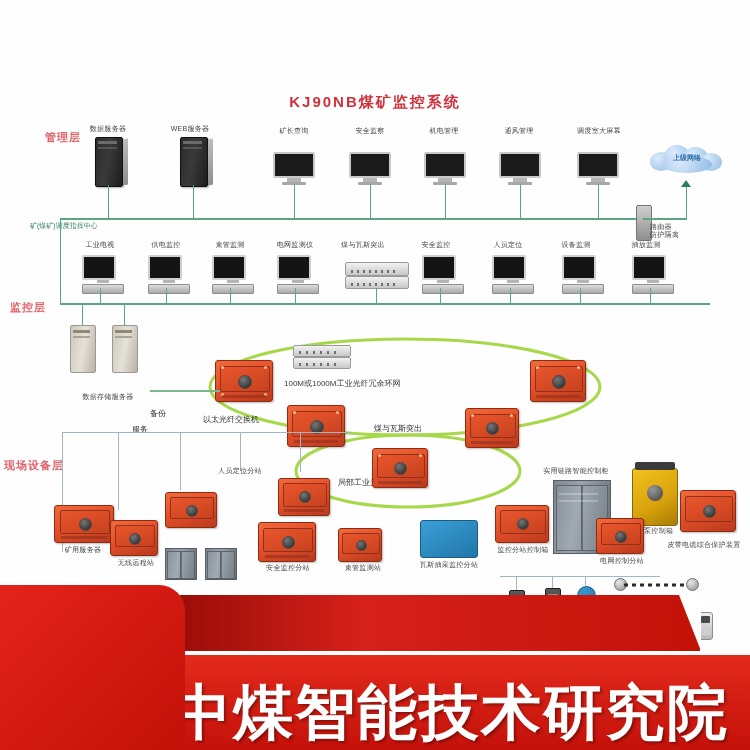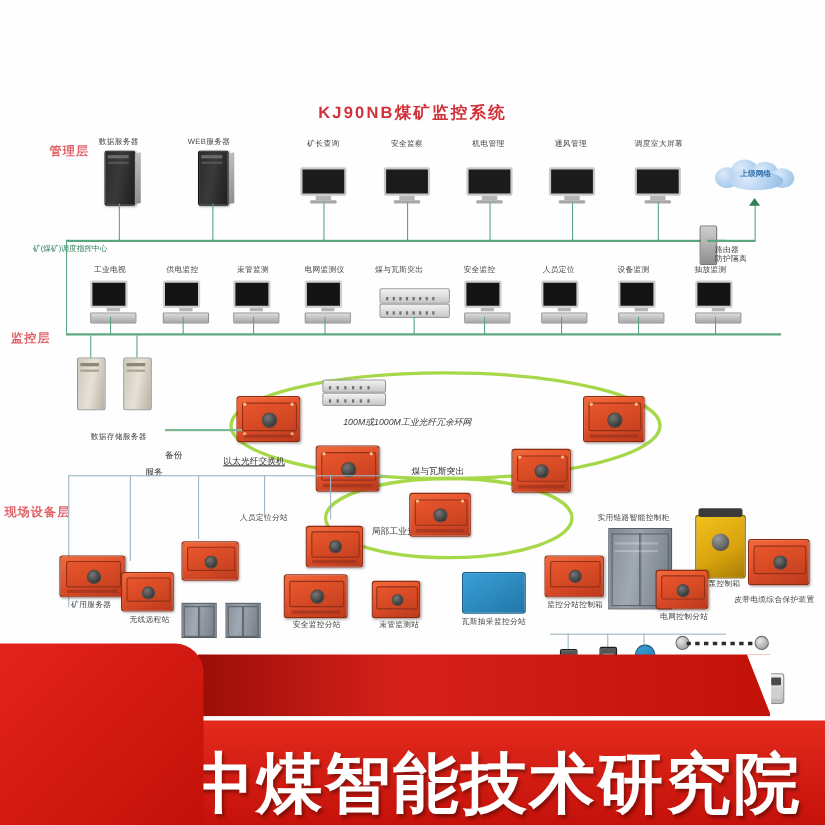--- a/index.html
+++ b/index.html
@@ -302,21 +302,21 @@
   <div class="abs lbl" style="left:56px;top:392px;width:104px;">数据存储服务器</div>
   <div class="abs busv" style="left:82px;top:305px;height:20px;"></div>
   <div class="abs busv" style="left:124px;top:305px;height:20px;"></div>
 
   <div class="abs lbl-dark" style="left:150px;top:408px;">备份</div>
   <div class="abs lbl-dark" style="left:132px;top:424px;">服务</div>
 
   <svg class="abs" style="left:195px;top:330px;" width="420" height="115">
     <ellipse cx="210" cy="57" rx="195" ry="48" fill="none" stroke="#a6d84a" stroke-width="3"></ellipse>
   </svg>
-  <div class="abs lbl-dark" style="left:312px;top:378px;font-size:8px;color:#3a3a3a;font-style:italic;">100M或1000M工业光纤冗余环网</div>
+  <div class="abs lbl-dark" style="left:284px;top:378px;font-size:8px;color:#3a3a3a;">100M或1000M工业光纤冗余环网</div>
 
   <svg class="abs" style="left:288px;top:428px;" width="240" height="86">
     <ellipse cx="120" cy="43" rx="112" ry="36" fill="none" stroke="#a6d84a" stroke-width="3"></ellipse>
   </svg>
   <div class="abs lbl-dark" style="left:338px;top:477px;font-size:8px;color:#3a3a3a;">局部工业光纤子环网</div>
 
   <div class="abs rack" style="left:293px;top:345px;width:56px;height:10px;">
     <div class="port" style="left:5px;"></div>
       <div class="port" style="left:12px;"></div>
     <div class="port" style="left:19px;"></div>
@@ -335,21 +335,21 @@
 
   <div class="abs obox" style="left:215px;top:360px;width:56px;height:40px;">
     <div class="lid"></div>
     <div class="knob" style="left:22px;top:14px;width:12px;height:12px;"></div>
     <div class="bolt" style="left:5px;top:5px;"></div>
       <div class="bolt" style="right:5px;top:5px;"></div>
     <div class="bolt" style="left:5px;bottom:5px;"></div>
       <div class="bolt" style="right:5px;bottom:5px;"></div>
     <div class="strip"></div>
   </div>
-  <div class="abs lbl-dark" style="left:203px;top:414px;font-size:8px;text-decoration:underline;">以太光纤交换机</div>
+  <div class="abs lbl-dark" style="left:203px;top:414px;font-size:8px;">以太光纤交换机</div>
 
   <div class="abs obox" style="left:530px;top:360px;width:54px;height:40px;">
     <div class="lid"></div>
     <div class="knob" style="left:21px;top:14px;width:12px;height:12px;"></div>
     <div class="bolt" style="left:5px;top:5px;"></div>
       <div class="bolt" style="right:5px;top:5px;"></div>
     <div class="strip"></div>
   </div>
 
   <div class="abs obox" style="left:287px;top:405px;width:56px;height:40px;">

